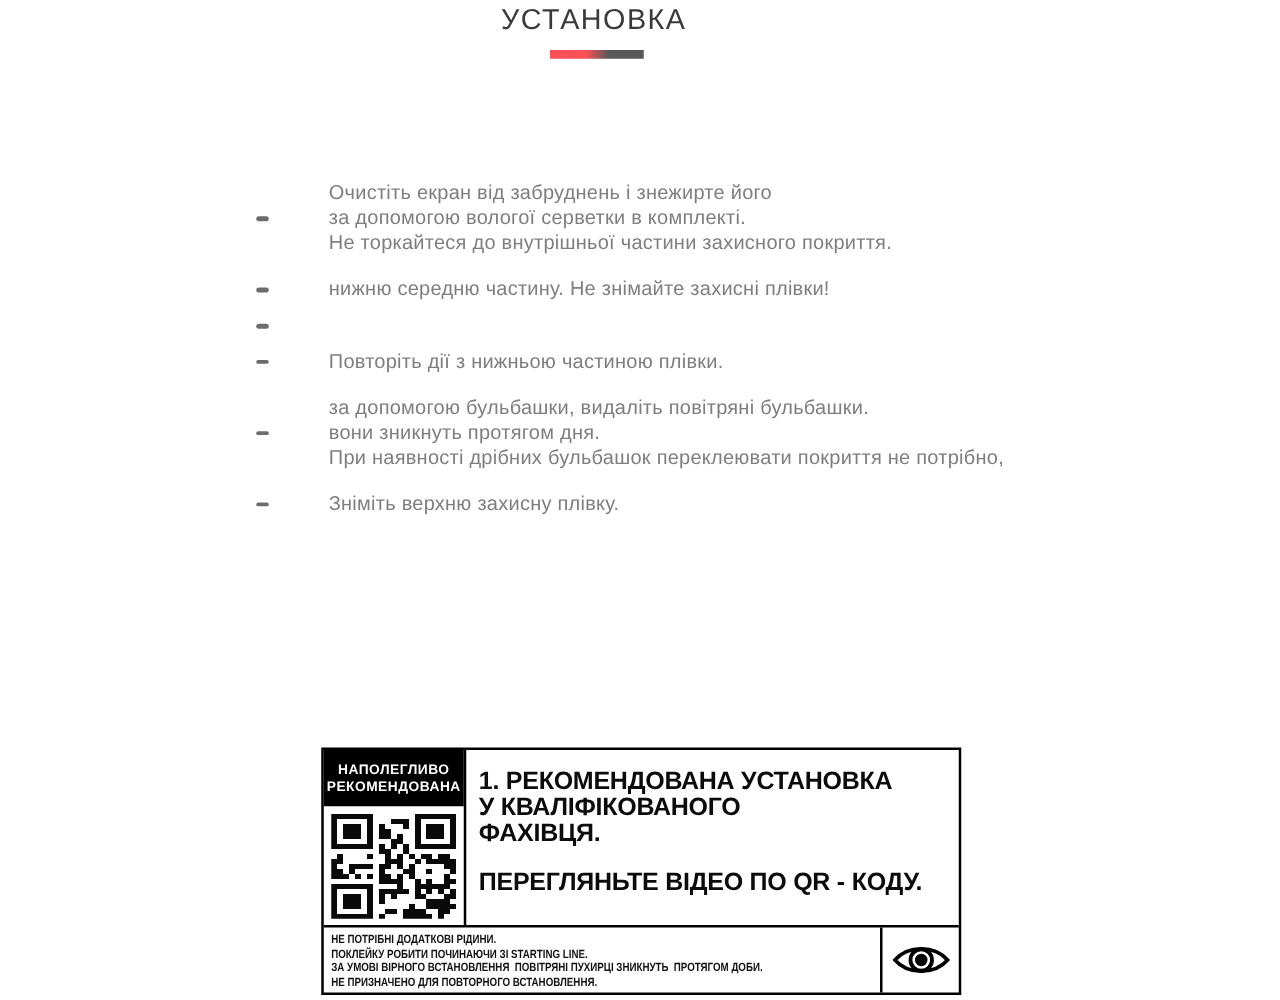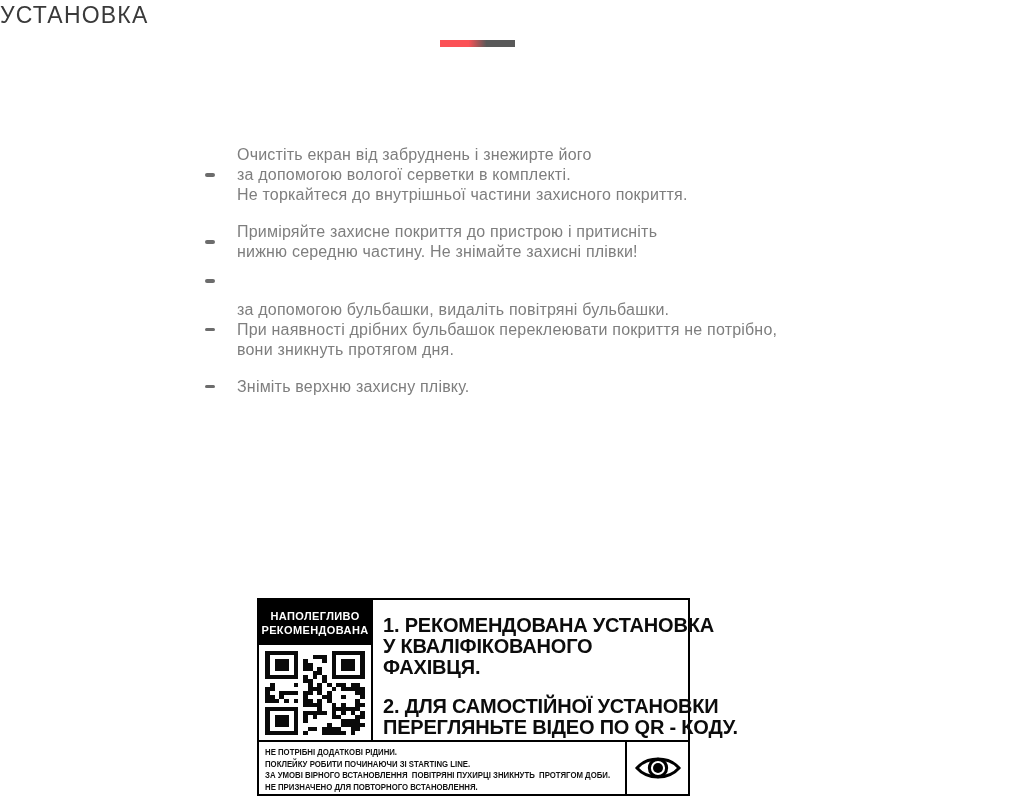--- a/index.html
+++ b/index.html
@@ -1,32 +1,32 @@
 <!DOCTYPE html>
 <html><head>
 <meta charset="utf-8">
 <style>
   html,body{margin:0;padding:0;background:#fff;}
   .canvas{position:relative;width:1024px;height:800px;background:#fff;
           font-family:"Liberation Sans",sans-serif;overflow:hidden;}
 
-  .page-title{position:absolute;left:0;top:0;width:950px;
+  .page-title{position:absolute;left:0;top:0;width:950px;text-align:center;
               font-size:23px;line-height:30px;font-weight:500;color:#3a3a3a;
               letter-spacing:1.2px;}
   .title-divider{position:absolute;left:440px;top:40px;width:75px;height:7px;
               background:linear-gradient(90deg,#fb5156 0%,#fb5156 38%,#595959 62%,#595959 100%);}
 
   .instructions{position:absolute;left:203px;top:145px;}
-  .item{display:flex;margin-bottom:17px;}
+  .item{display:flex;margin-bottom:17px;gap:26px;}
   .bullet-col{width:34px;display:flex;align-items:center;}
   .dash{width:10px;height:3.5px;background:#6c6c6c;border-radius:2px;margin-left:2px;}
   .item-text{font-size:16px;line-height:20px;color:#7e7e7e;letter-spacing:0.2px;}
   .item-text .line{white-space:pre;}
 
-  .rec-box{position:absolute;left:257px;top:598px;width:433px;height:198px;
+  .rec-box{position:absolute;left:257px;top:598px;width:512px;height:198px;
            border:2px solid #000;box-sizing:border-box;background:#fff;
            display:flex;flex-direction:column;}
   .rec-main{display:flex;flex:1;min-height:0;}
   .rec-left{width:114px;flex:0 0 114px;border-right:2px solid #000;box-sizing:border-box;
             display:flex;flex-direction:column;}
   .rec-header{background:#000;color:#fff;text-align:center;padding:9px 0 8px;
               font-size:11px;font-weight:700;line-height:14px;letter-spacing:0.4px;}
   .qr-wrap{flex:1;display:flex;align-items:center;justify-content:center;}
   .rec-right{flex:1;padding:15px 6px 0 10px;min-width:0;}
   .point{font-size:20px;font-weight:700;color:#0c0c0c;line-height:21px;letter-spacing:-0.2px;}
@@ -57,37 +57,44 @@
           <div class="line">Очистіть екран від забруднень і знежирте його</div>
           <div class="line">за допомогою вологої серветки в комплекті.</div>
           <div class="line">Не торкайтеся до внутрішньої частини захисного покриття.</div>
         </div>
       </div>
       <div class="item">
         <div class="bullet-col">
           <div class="dash"></div>
         </div>
         <div class="item-text">
-          <div class="line">Приміряйте захисне покриття до пристрою і притисніть</div>
           <div class="line">нижню середню частину. Не знімайте захисні плівки!</div>
         </div>
       </div>
       <div class="item">
         <div class="bullet-col">
           <div class="dash"></div>
         </div>
       </div>
       <div class="item">
         <div class="bullet-col">
           <div class="dash"></div>
         </div>
         <div class="item-text">
+          <div class="line">Повторіть дії з нижньою частиною плівки.</div>
+        </div>
+      </div>
+      <div class="item">
+        <div class="bullet-col">
+          <div class="dash"></div>
+        </div>
+        <div class="item-text">
           <div class="line">за допомогою бульбашки, видаліть повітряні бульбашки.</div>
+          <div class="line">вони зникнуть протягом дня.</div>
           <div class="line">При наявності дрібних бульбашок переклеювати покриття не потрібно,</div>
-          <div class="line">вони зникнуть протягом дня.</div>
         </div>
       </div>
       <div class="item">
         <div class="bullet-col">
           <div class="dash"></div>
         </div>
         <div class="item-text">
           <div class="line">Зніміть верхню захисну плівку.</div>
         </div>
       </div>
@@ -327,21 +334,20 @@
             </svg>
         </div>
       </div>
       <div class="rec-right">
           <div class="point">
             <div class="line">1. РЕКОМЕНДОВАНА УСТАНОВКА</div>
             <div class="line">У КВАЛІФІКОВАНОГО</div>
             <div class="line">ФАХІВЦЯ.</div>
           </div>
           <div class="point">
-            <div class="line">2. ДЛЯ САМОСТІЙНОЇ УСТАНОВКИ</div>
             <div class="line">ПЕРЕГЛЯНЬТЕ ВІДЕО ПО QR - КОДУ.</div>
           </div>
         </div>
     </div>
     <div class="rec-bottom">
       <div class="disclaimer">
         <div class="disc-inner">
             <div class="disc-line">НЕ ПОТРІБНІ ДОДАТКОВІ РІДИНИ.</div>
             <div class="disc-line">ПОКЛЕЙКУ РОБИТИ ПОЧИНАЮЧИ ЗІ STARTING LINE.</div>
             <div class="disc-line">ЗА УМОВІ ВІРНОГО ВСТАНОВЛЕННЯ  ПОВІТРЯНІ ПУХИРЦІ ЗНИКНУТЬ  ПРОТЯГОМ ДОБИ.</div>

